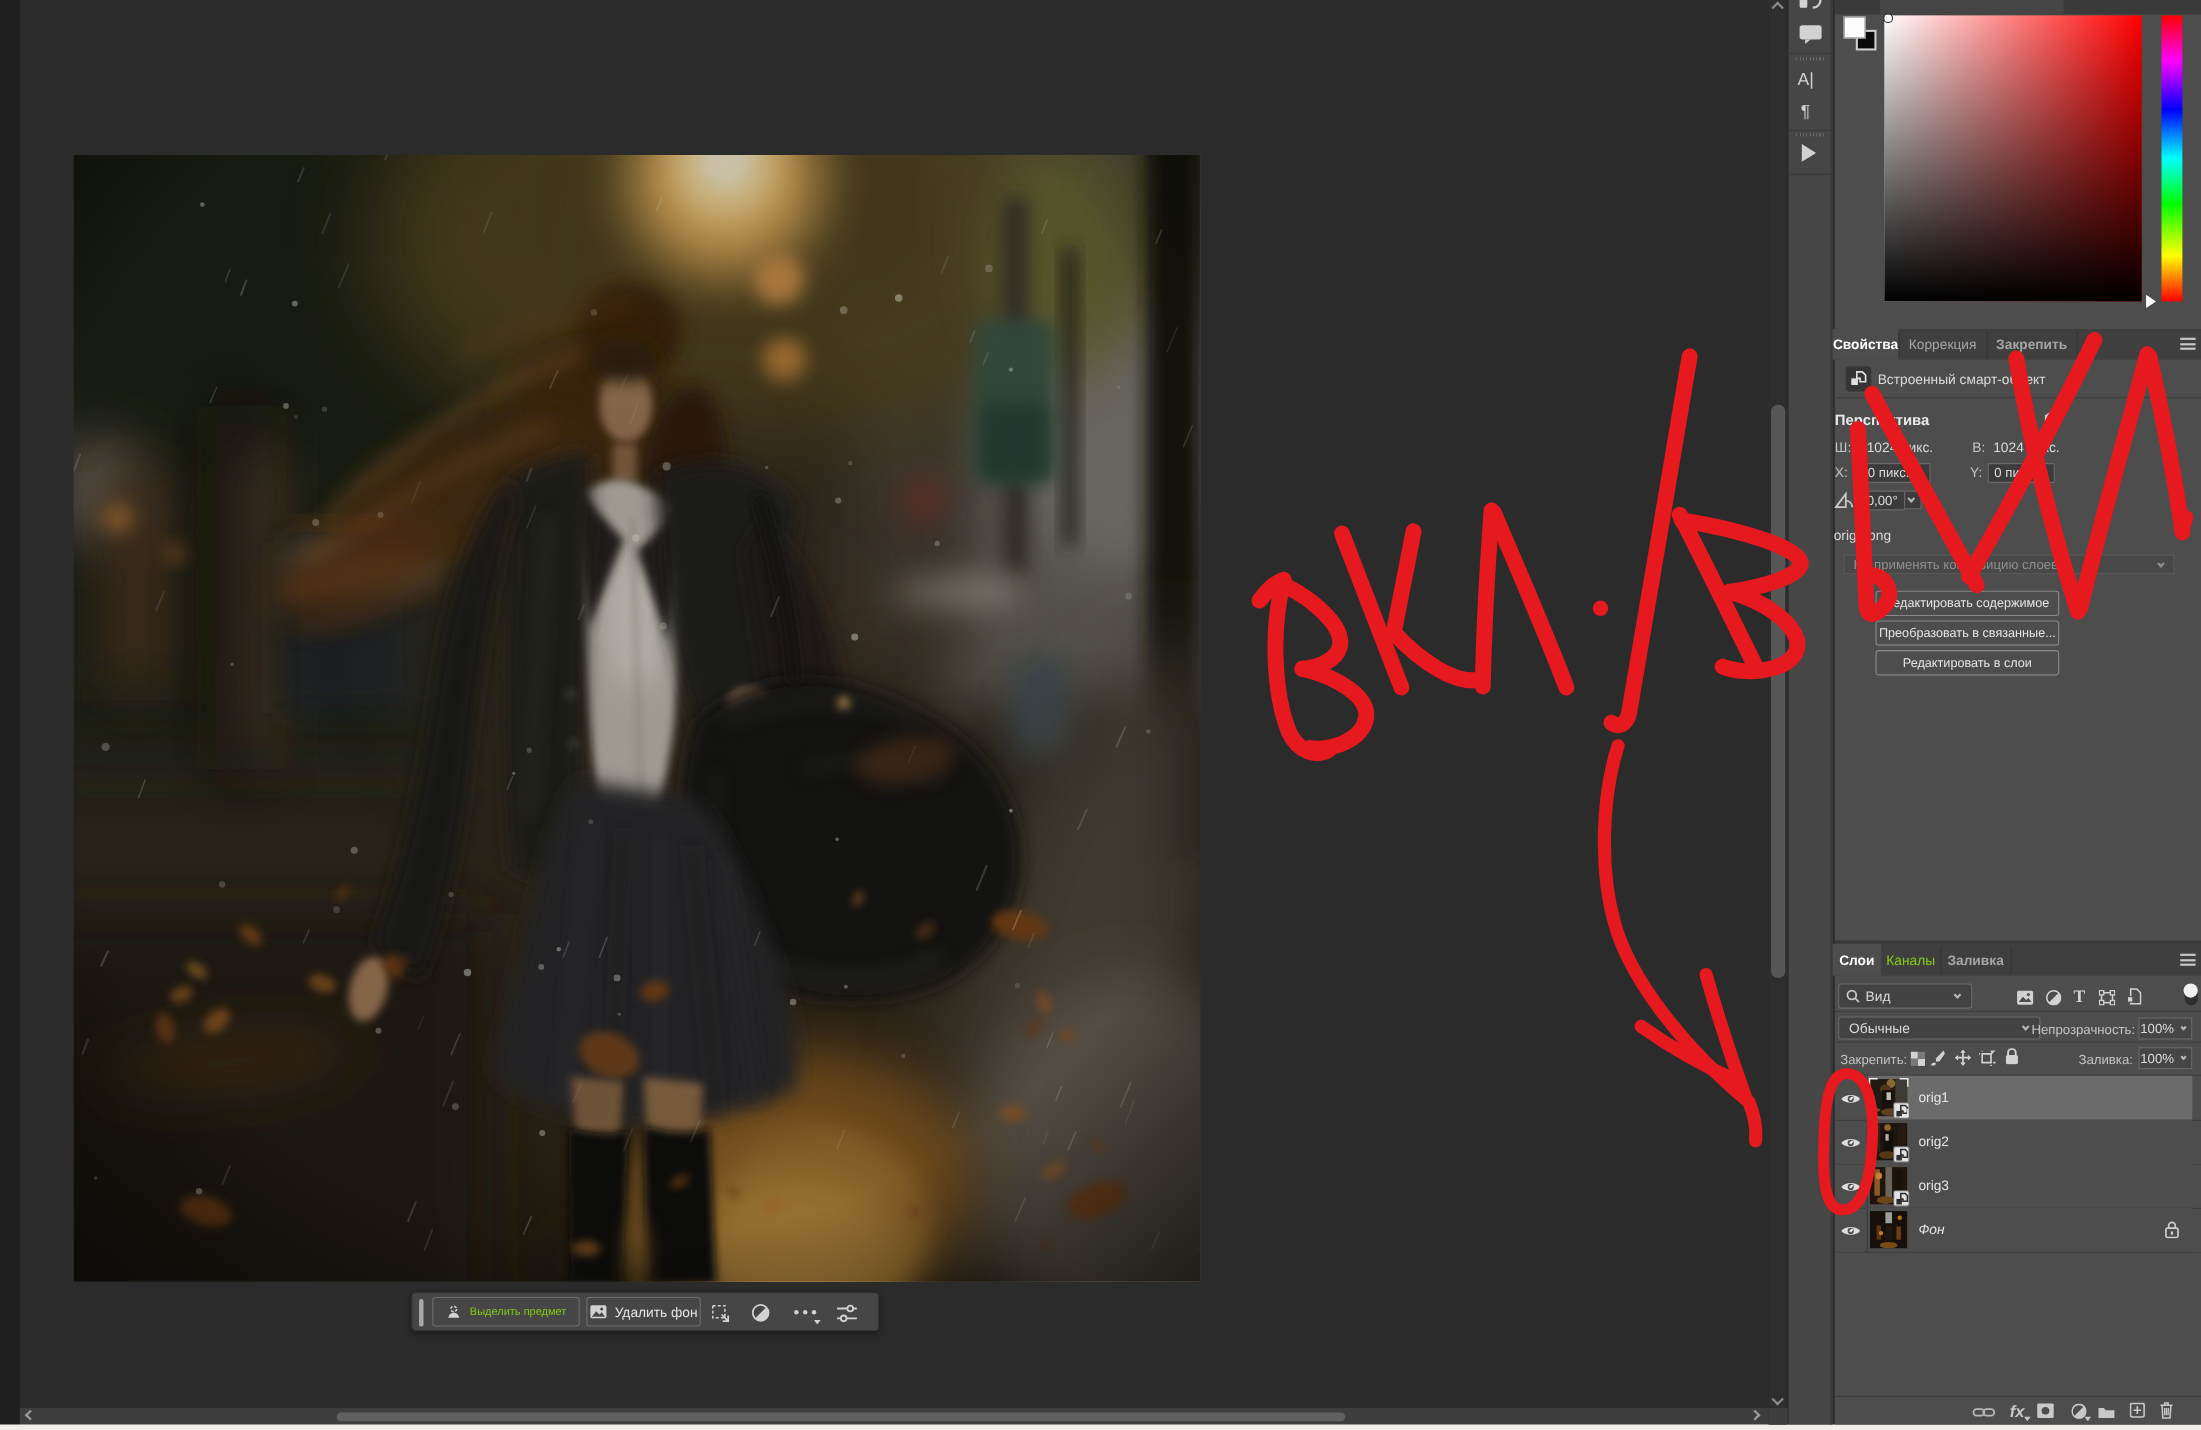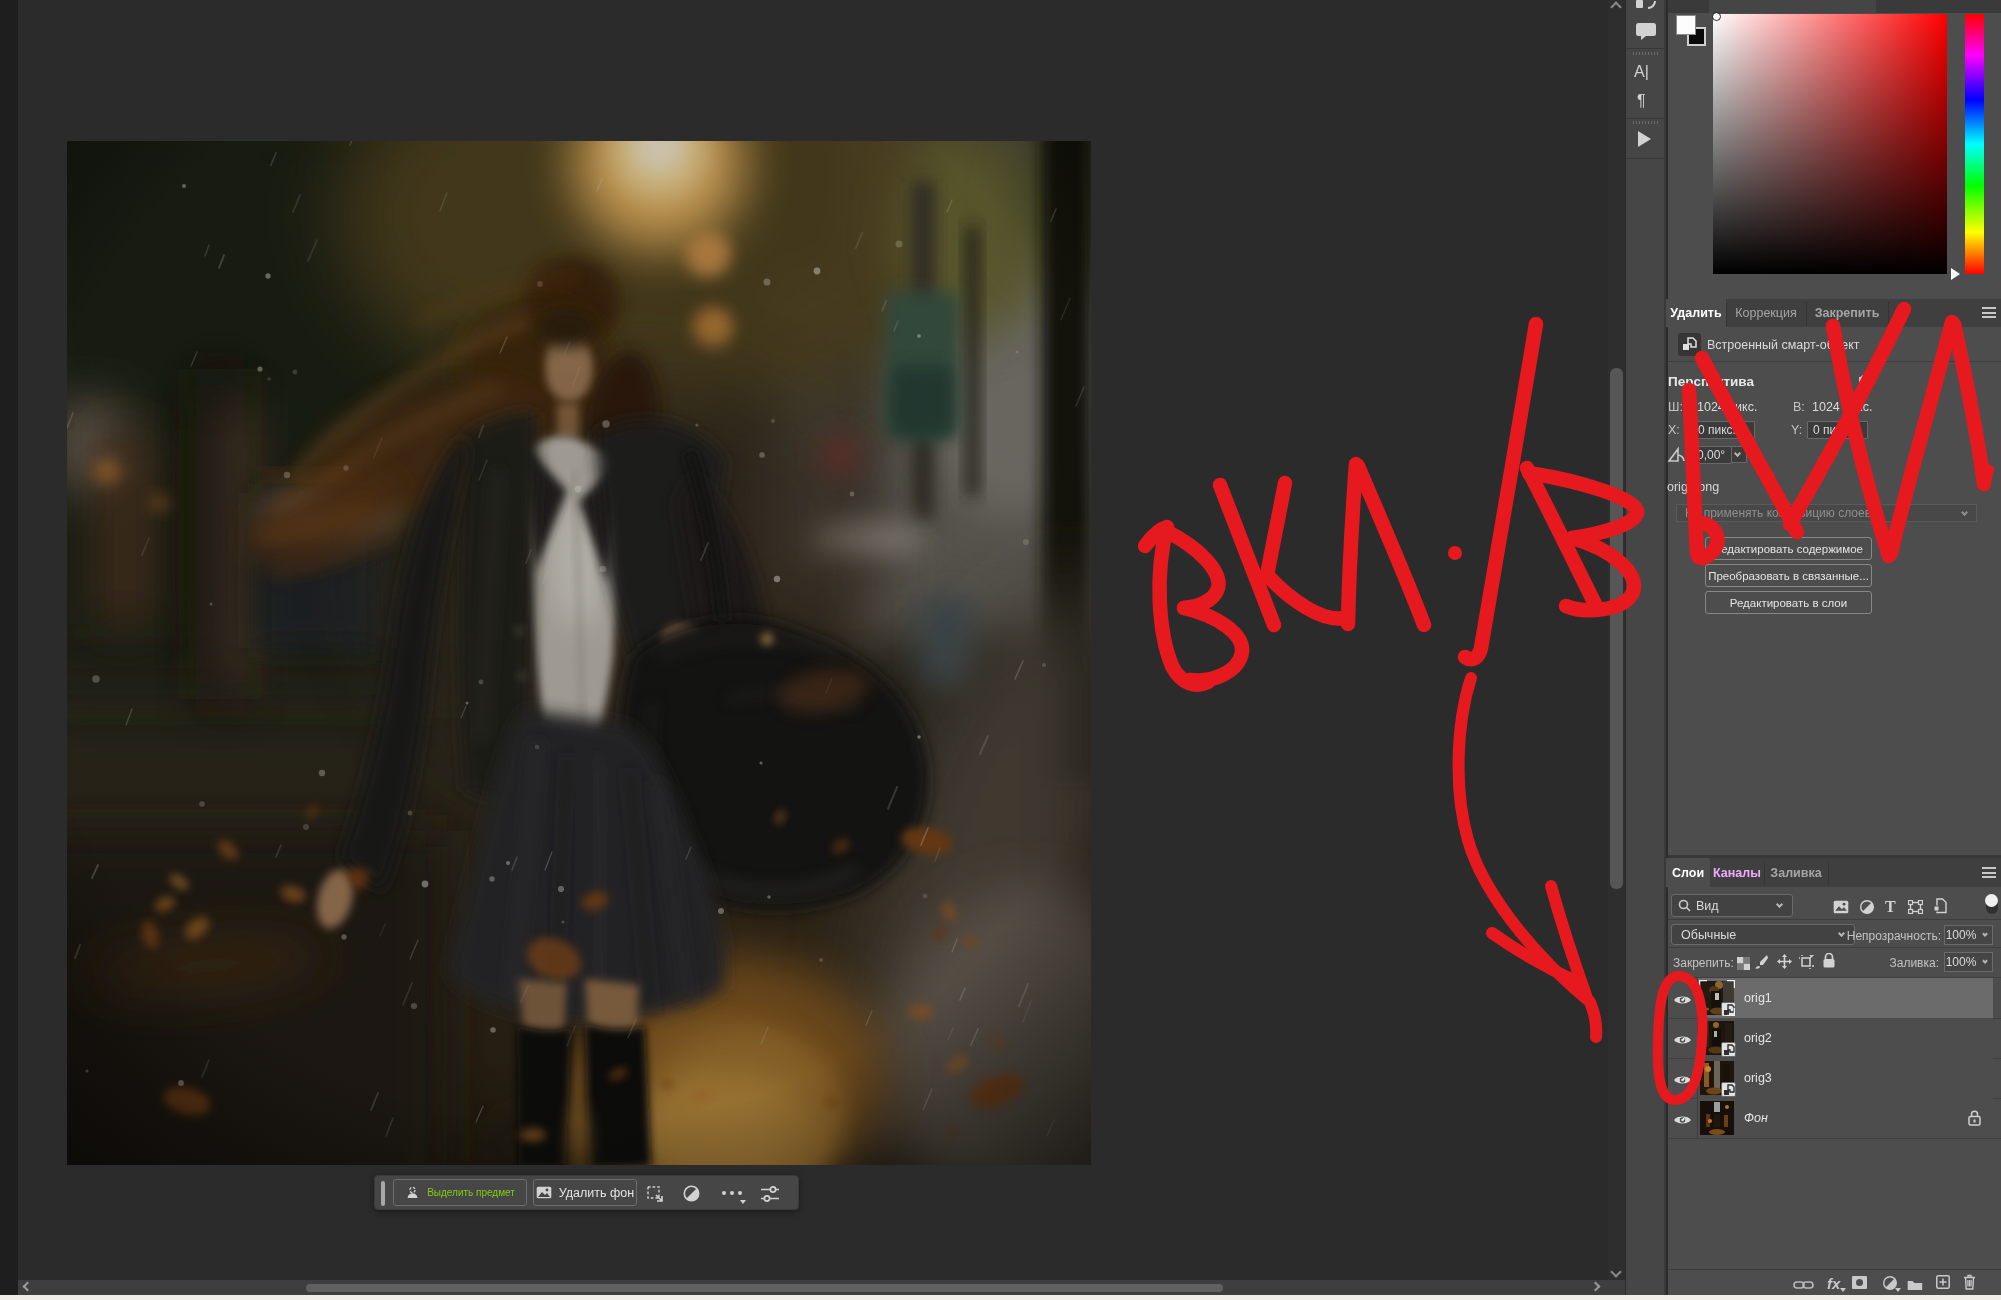--- a/index.html
+++ b/index.html
@@ -353,21 +353,21 @@
 <div class="abs" style="left:1668px;top:0;width:333px;height:1295px;background:#4d4d4d">
 <div class="abs" style="left:0px;top:0px;width:333px;height:13px;background:#3a3a3a"></div>
 <div class="abs" style="left:41px;top:0px;width:167px;height:13px;background:#454545"></div>
 <div class="abs" style="left:19px;top:27px;width:19px;height:19px;background:#0a0a0a;border:2px solid #cfcfcf;z-index:2"></div>
 <div class="abs" style="left:8px;top:15px;width:20px;height:20px;background:#fdfdfd;border:1px solid #8a8a8a;z-index:3"></div>
 <div class="abs" style="left:45px;top:14px;width:234px;height:260px;background:linear-gradient(to bottom,rgba(0,0,0,0),#000 100%),linear-gradient(to right,#fff,#f00)"></div>
 <div class="abs" style="left:44px;top:12px;width:9px;height:9px;border:1px solid #2a2a2a;border-radius:50%;box-shadow:inset 0 0 0 1.5px #fff;z-index:4"></div>
 <div class="abs" style="left:297px;top:14px;width:19px;height:260px;background:linear-gradient(to bottom,#f00 0%,#f0f 16%,#00f 33%,#0ff 50%,#0f0 66%,#ff0 84%,#f00 100%)"></div>
 <div class="abs" style="left:283px;top:268px;width:0;height:0;border-top:6px solid transparent;border-bottom:6px solid transparent;border-left:9px solid #fff"></div>
 <div class="tabbar abs" style="left:0px;top:299px;width:333px;height:28px;"></div>
-<div class="tab-active abs" style="left:-2px;top:299px;width:60px;height:28px;display:flex;align-items:center;justify-content:center;font-size:12.5px;font-weight:bold">Удалить</div>
+<div class="tab-active abs" style="left:-2px;top:299px;width:60px;height:28px;display:flex;align-items:center;justify-content:center;font-size:12.5px;font-weight:bold">Свойства</div>
 <div class="abs" style="left:58px;top:299px;width:80px;height:28px;display:flex;align-items:center;justify-content:center;font-size:12.5px;font-weight:normal;color:#a5a5a5">Коррекция</div>
 <div class="abs" style="left:138px;top:299px;width:82px;height:28px;display:flex;align-items:center;justify-content:center;font-size:12.5px;font-weight:bold;color:#a5a5a5">Закрепить</div>
 <div class="abs" style="left:58px;top:302px;width:1px;height:24px;background:#353535"></div>
 <div class="abs" style="left:138px;top:302px;width:1px;height:24px;background:#353535"></div>
 <div class="abs" style="left:220px;top:302px;width:1px;height:24px;background:#353535"></div>
 <div class="abs" style="left:314px;top:307px;width:14px;height:11px;border-top:2px solid #c8c8c8;border-bottom:2px solid #c8c8c8">
       <div style="margin-top:2.5px;height:2px;background:#c8c8c8"></div>
     </div>
 <div class="abs" style="left:10px;top:333px;width:23px;height:23px;background:#353535;border-radius:3px"><svg width="23" height="23" viewBox="0 0 23 23" style="">
         <rect x="5" y="11" width="6" height="6" fill="#e0e0e0"></rect>
@@ -398,21 +398,21 @@
       <div class="chev" style="width:5px;height:5px;margin-top:-3px"></div>
     </div>
 <div class="abs val" style="left:-1px;top:480px;">orig1.png</div>
 <div class="abs" style="left:8px;top:504px;width:301px;height:18px;background:#484848;border:1px solid #5a5a5a;color:#8f8f8f;font-size:12px;display:flex;align-items:center;padding-left:8px">Не применять композицию слоев<div class="chev" style="position:absolute;right:9px;width:5px;height:5px;border-color:#8f8f8f;margin-top:-2px"></div></div>
 <div class="btn abs" style="left:37px;top:537px;width:167px;height:23px;">Редактировать содержимое</div>
 <div class="btn abs" style="left:37px;top:564px;width:167px;height:23px;">Преобразовать в связанные...</div>
 <div class="btn abs" style="left:37px;top:591px;width:167px;height:23px;">Редактировать в слои</div>
 <div class="abs" style="left:0px;top:855px;width:333px;height:3px;background:#383838"></div>
 <div class="tabbar abs" style="left:0px;top:858px;width:333px;height:29px;"></div>
 <div class="tab-active abs" style="left:-2px;top:858px;width:44px;height:29px;display:flex;align-items:center;justify-content:center;font-size:12.5px;font-weight:bold">Слои</div>
-<div class="abs" style="left:42px;top:858px;width:54px;height:29px;display:flex;align-items:center;justify-content:center;font-size:12.5px;font-weight:bold;color:#f0abfc">Каналы</div>
+<div class="abs" style="left:42px;top:858px;width:54px;height:29px;display:flex;align-items:center;justify-content:center;font-size:12.5px;font-weight:normal;color:#84cc16">Каналы</div>
 <div class="abs" style="left:96px;top:858px;width:64px;height:29px;display:flex;align-items:center;justify-content:center;font-size:12.5px;font-weight:bold;color:#a5a5a5">Заливка</div>
 <div class="abs" style="left:96px;top:861px;width:1px;height:24px;background:#353535"></div>
 <div class="abs" style="left:160px;top:861px;width:1px;height:24px;background:#353535"></div>
 <div class="abs" style="left:314px;top:867px;width:14px;height:11px;border-top:2px solid #c8c8c8;border-bottom:2px solid #c8c8c8">
       <div style="margin-top:2.5px;height:2px;background:#c8c8c8"></div>
     </div>
 <div class="abs" style="left:3px;top:894px;width:122px;height:23px;background:#424242;border:1px solid #6a6a6a;border-radius:3px;display:flex;align-items:center">
       <svg width="13" height="13" viewBox="0 0 13 13" style="margin:0 5px 0 6px">
         <circle cx="5.5" cy="5.5" r="4" fill="none" stroke="#c9c9c9" stroke-width="1.6"></circle>
         <path d="M8.5,8.5 L12,12" stroke="#c9c9c9" stroke-width="1.6"></path>

